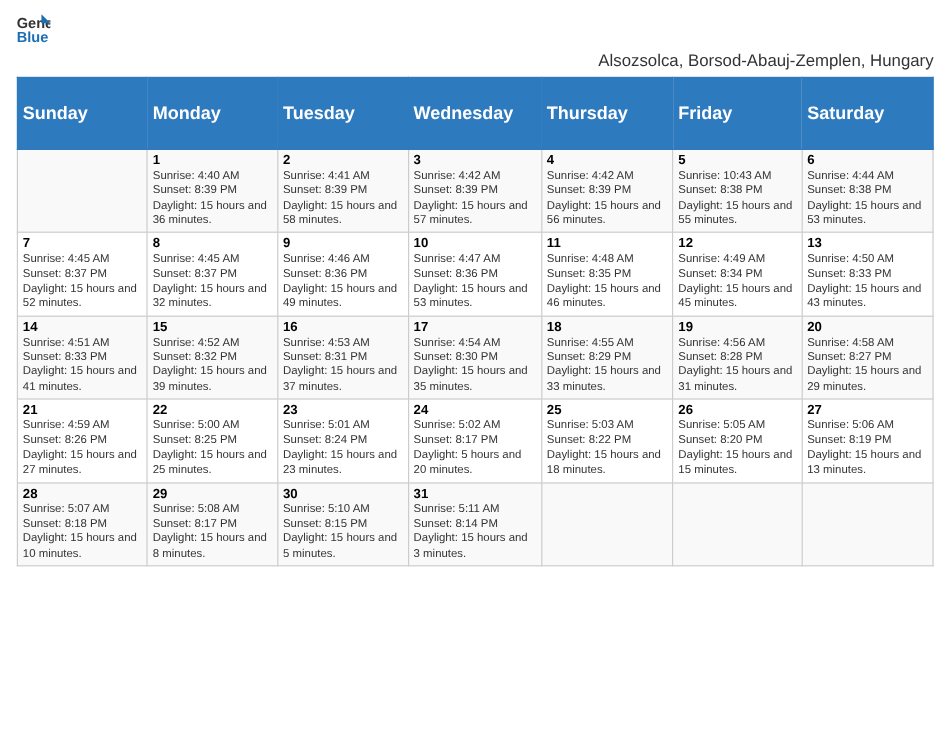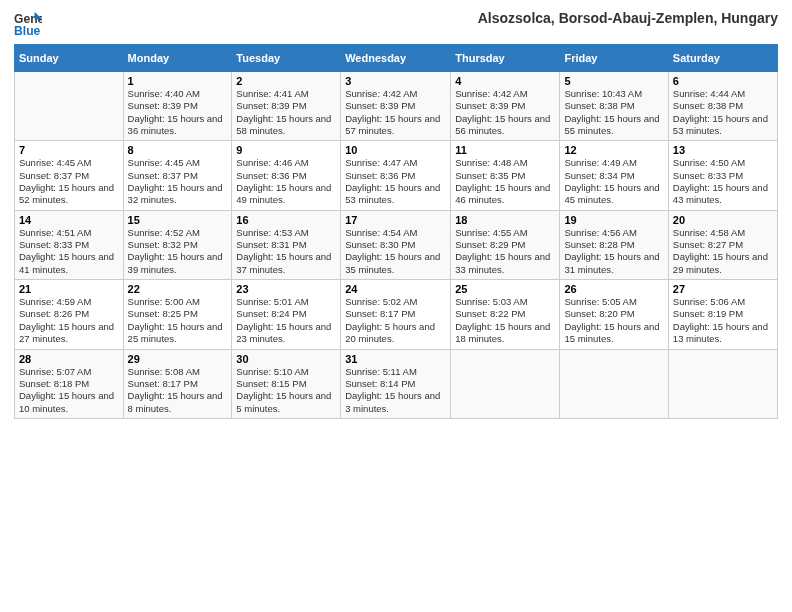--- a/index.html
+++ b/index.html
@@ -35,33 +35,34 @@
     }
     .main-title {
       font-size: 32px;
       font-weight: bold;
       color: #333;
       line-height: 1.1;
     }
     .subtitle {
       font-size: 14px;
       color: #333;
-      font-weight: bold;
+      font-weight: normal;
+      margin-top: 32px;
     }
     table {
       width: 100%;
       border-collapse: collapse;
       font-size: 10px;
     }
     thead tr th {
       background-color: #2e7abf;
       color: #fff;
-      padding: 7px 4px;
+      padding: 21px 4px;
       text-align: left;
-      font-size: 11px;
+      font-size: 15px;
       font-weight: bold;
       border: 1px solid #2e7abf;
     }
     tbody tr td {
       border: 1px solid #ccc;
       padding: 3px 4px;
       vertical-align: top;
       width: 113px;
       min-height: 70px;
     }

